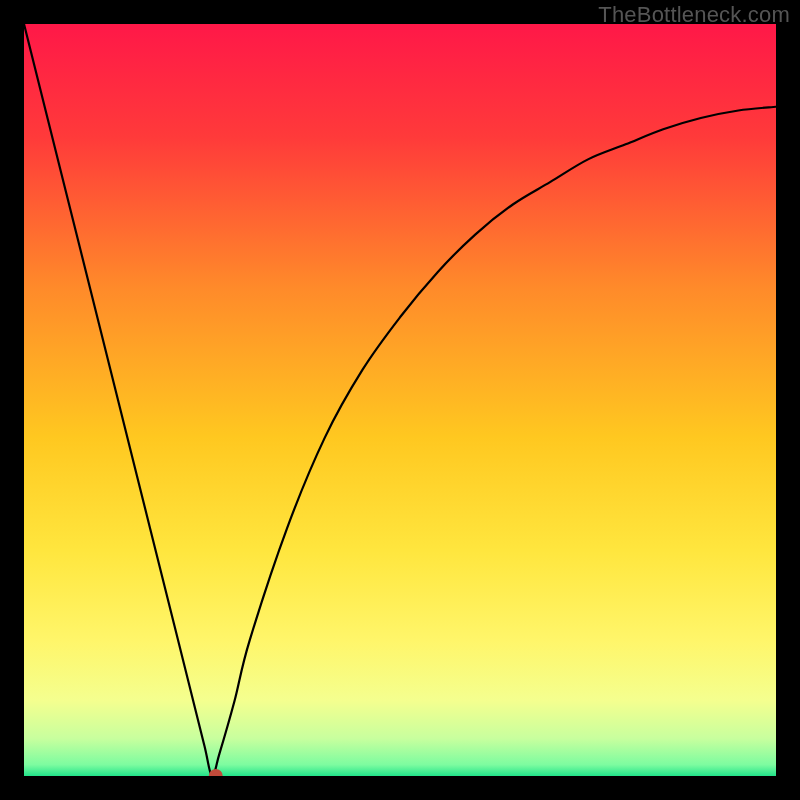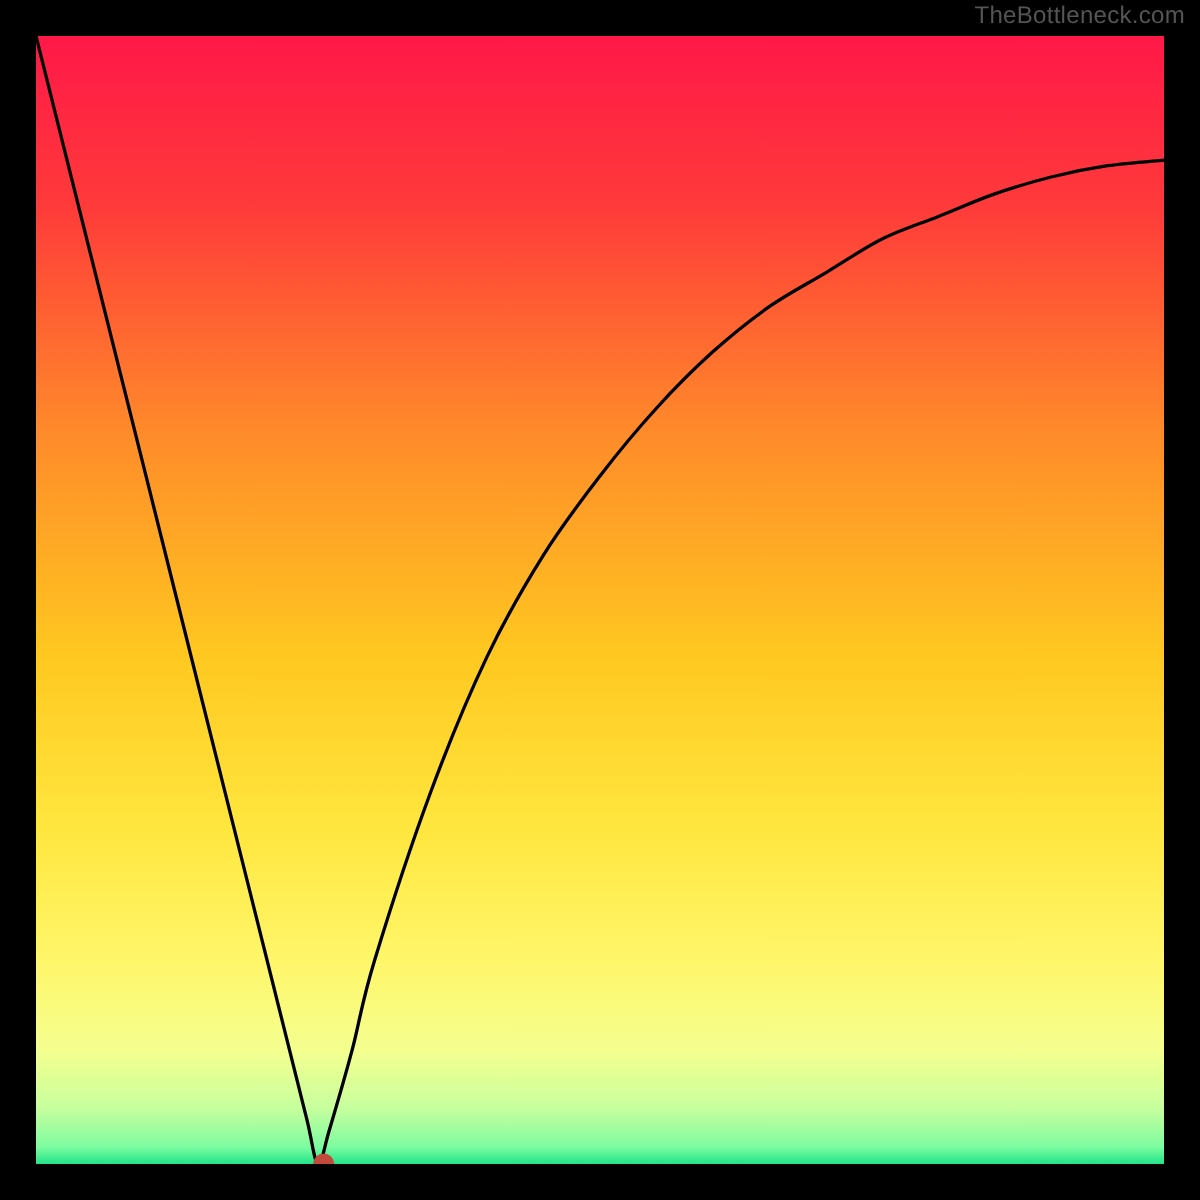--- a/index.html
+++ b/index.html
@@ -24,21 +24,21 @@
     left: 24px;
     width: 752px;
     height: 752px;
     overflow: hidden;
   }
   .watermark {
     position: absolute;
     top: 2px;
     right: 10px;
     color: #555;
-    font-size: 16px;
+    font-size: 22px;
     font-weight: 500;
     letter-spacing: 0.2px;
     user-select: none;
   }
   svg { display: block; }
 </style>
 </head>
 <body>
 
 <div class="frame">

